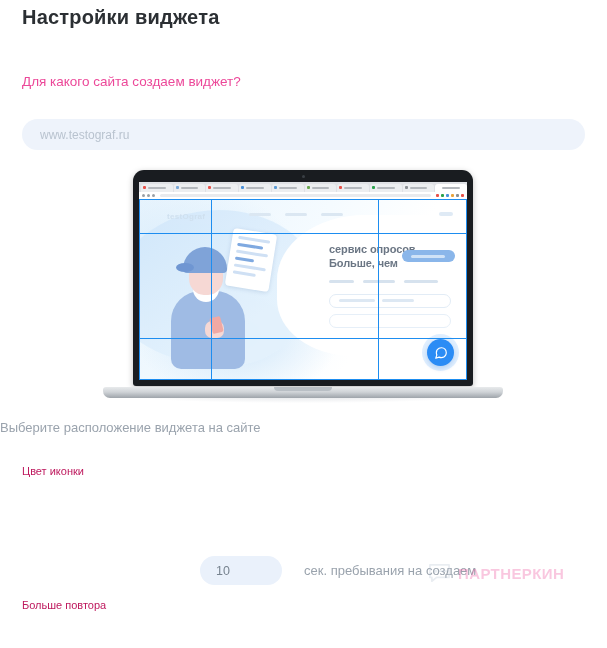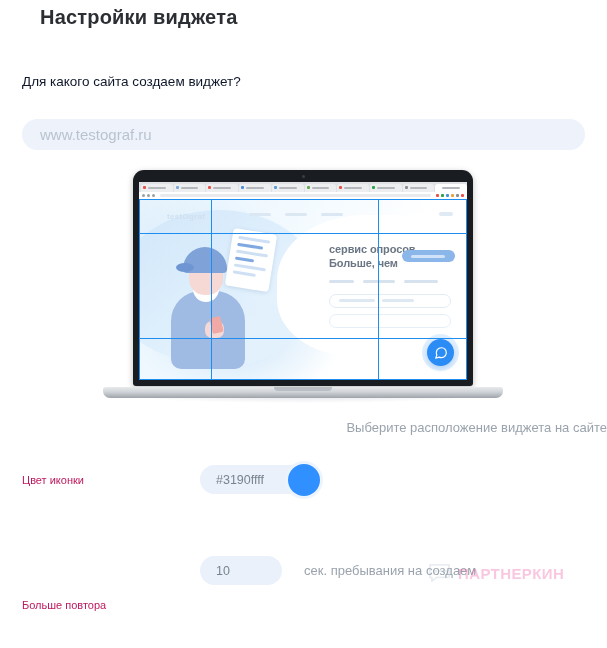--- a/index.html
+++ b/index.html
@@ -9,35 +9,34 @@
     font-family: "Liberation Sans", sans-serif;
     overflow: hidden;
   }
   .page { position: relative; width: 607px; height: 648px; background:#fff; }
 
   
   .title {
     position: absolute; left: 22px; top: 6px;
     font-size: 20px; font-weight: bold; color: #2b2f33;
     letter-spacing: .2px;
-    margin-left: 18px;
   }
 
   
   .question {
     position: absolute; left: 22px; top: 74px;
-    font-size: 13.5px; color: #0f172a; font-weight: 400;
+    font-size: 13.5px; color: #ec4899; font-weight: 400;
   }
   .url-input {
     position: absolute; left: 22px; top: 119px;
     width: 563px; height: 31px;
     background: #eef3fb; border: none; border-radius: 16px;
     padding: 0 18px;
     font-family: "Liberation Sans", sans-serif;
-    font-size: 15px; color: #55606b;
+    font-size: 12px; color: #55606b;
   }
   .url-input::placeholder { color: #b9c3cf; }
 
   
   .laptop { position: absolute; left: 103px; top: 170px; width: 400px; height: 245px; }
 
   .lid {
     position: absolute; left: 30px; top: 0; width: 340px; height: 216px;
     background: #191c20; border-radius: 11px 11px 3px 3px;
     padding: 12px 6px 6px 6px;
@@ -204,21 +203,21 @@
     margin-left:-29px; background:#b9bfc5;
     border-radius: 0 0 6px 6px;
   }
   .base-shadow {
     position:absolute; left:6px; bottom:12px; width:388px; height:10px;
     background: radial-gradient(ellipse at 50% 0%, rgba(120,130,145,.30) 0%, rgba(255,255,255,0) 72%);
   }
 
   
   .caption {
-    position:absolute; left:0; right:0; top:420px; text-align:right;
+    position:absolute; left:0; right:0; top:420px; text-align:left;
     font-size:13px; color:#9aa3ad;
   }
 
   
   .row { position:absolute; left:22px; width:563px; display:flex; align-items:center; }
   .row-label {
     width:178px; flex:0 0 178px;
     font-size:11px; color:#be185d;
   }
   .field {
@@ -403,24 +402,20 @@
         </div>
       </div>
     </div>
     <div class="base"></div>
   </div>
 
   <div class="caption">Выберите расположение виджета на сайте</div>
 
   <div class="row" style="top:465px;">
     <div class="row-label">Цвет иконки</div>
-    <div class="color-wrap">
-      <input class="field color-input" type="text" value="#3190ffff" style="">
-      <div class="color-swatch"></div>
-    </div>
   </div>
 
 
   <div class="row" style="top:556px;">
     <div class="row-label"></div>
     <input class="field secs-input" type="text" value="10" style="">
     <div class="secs-label">сек. пребывания на создаем</div>
   </div>
 
   <div class="row" style="top:599px;">

